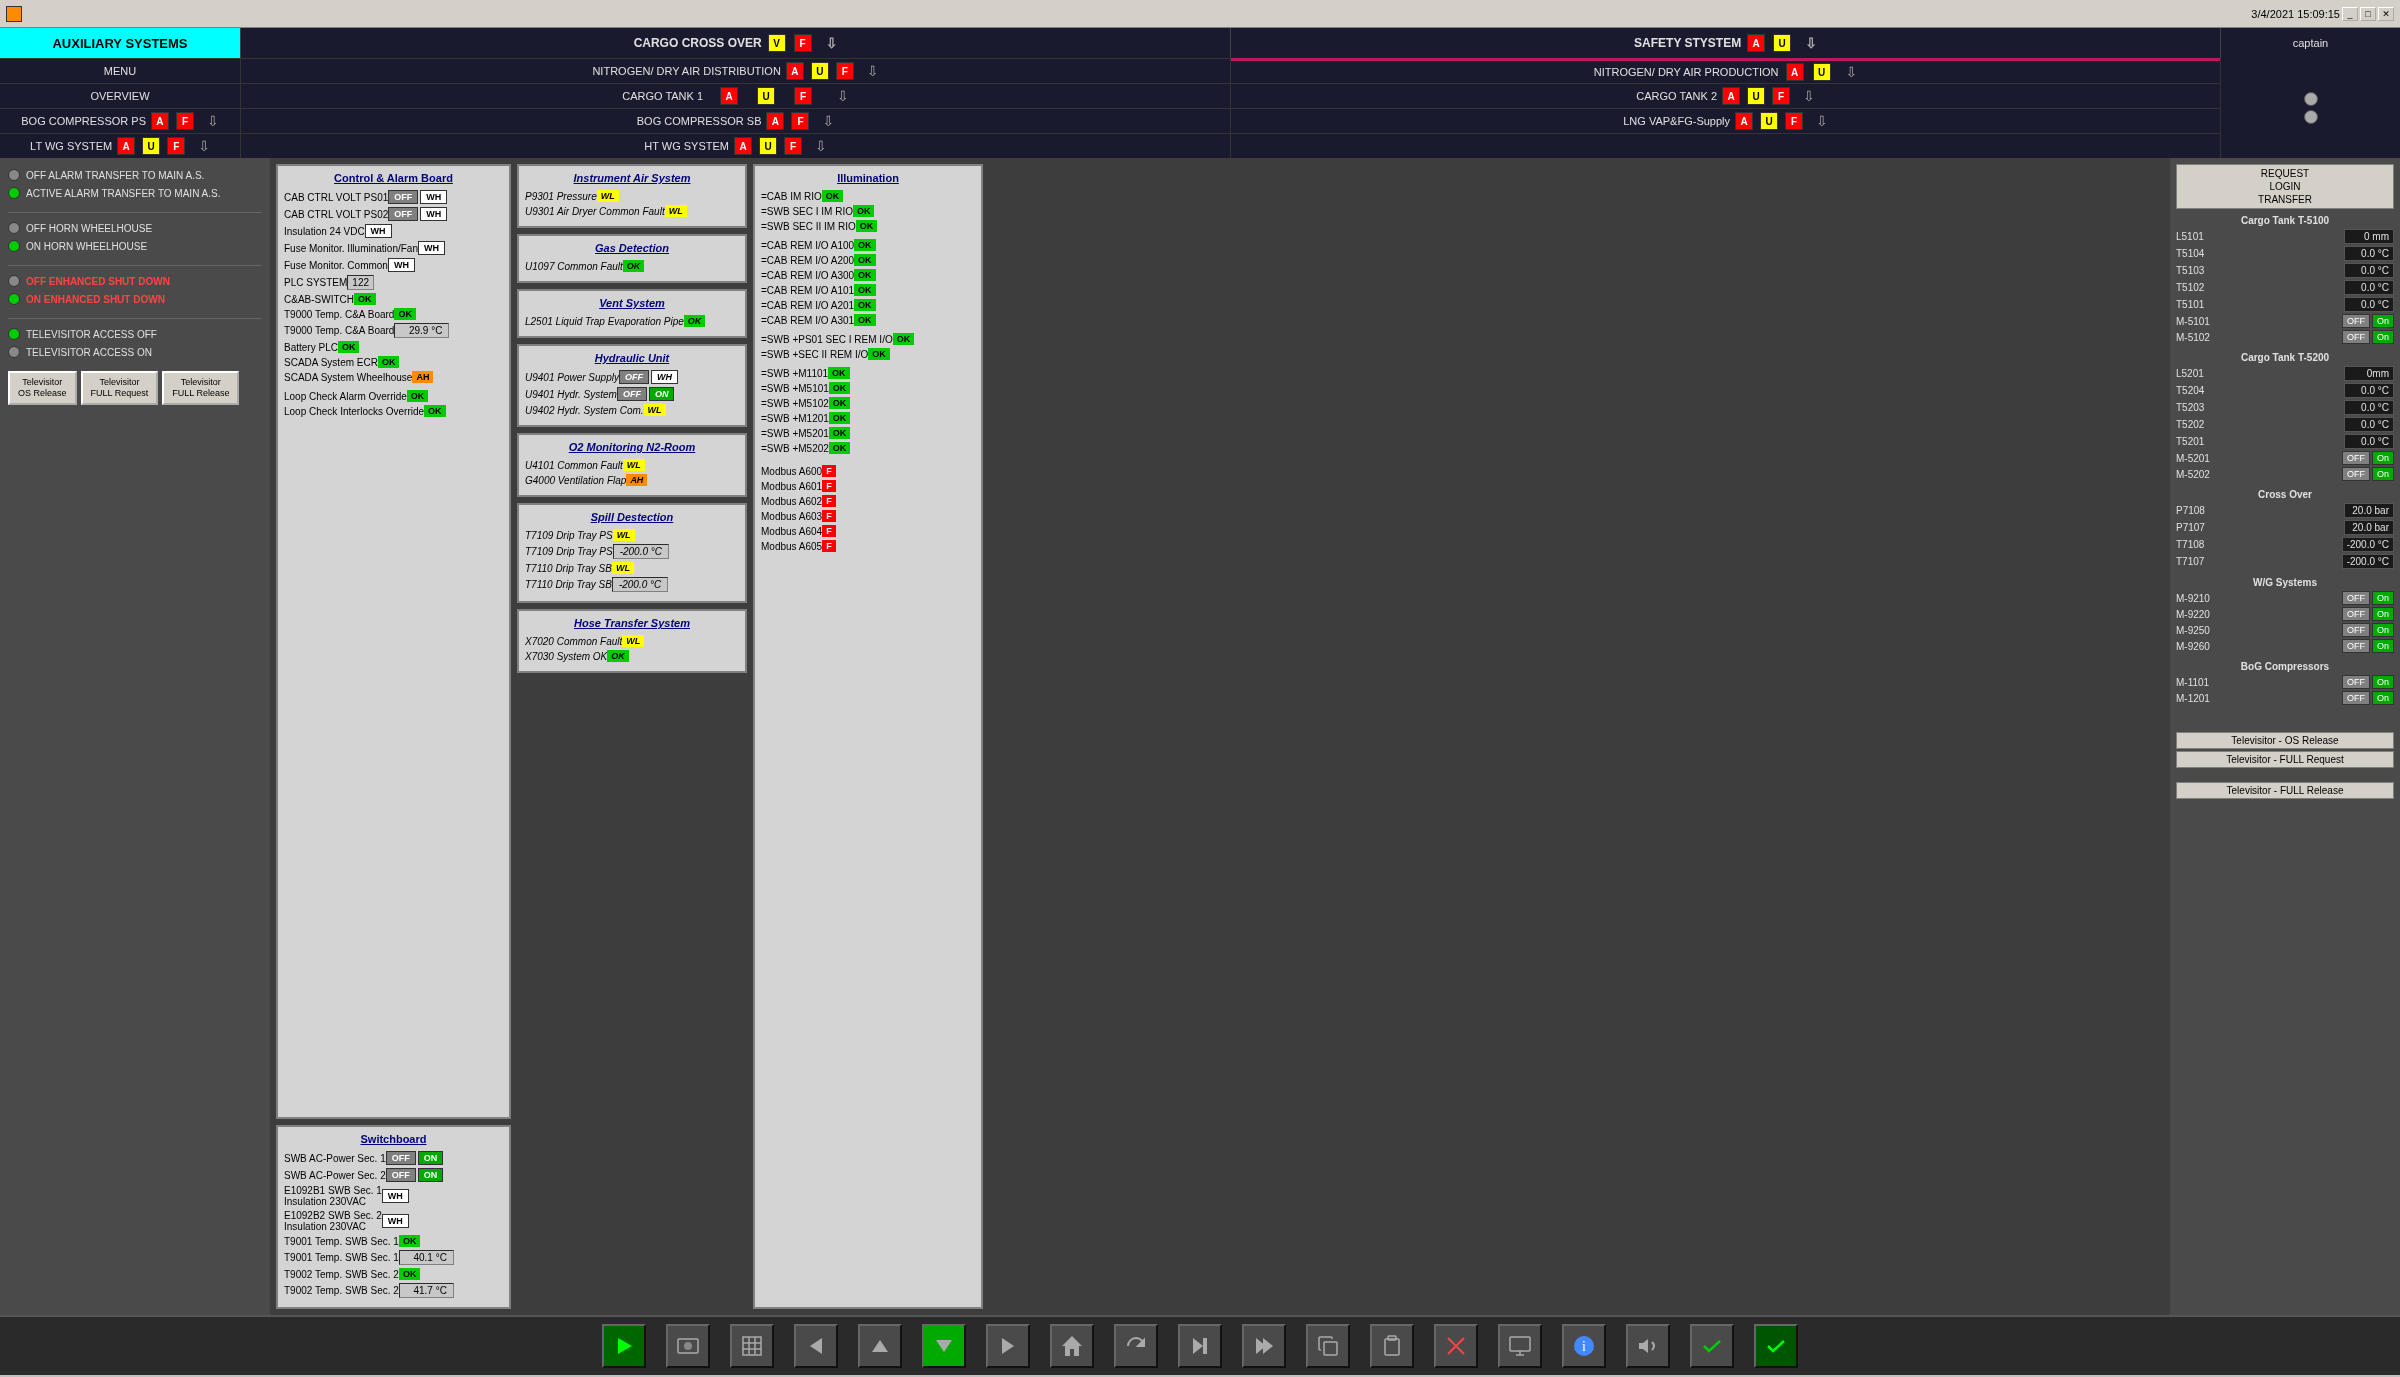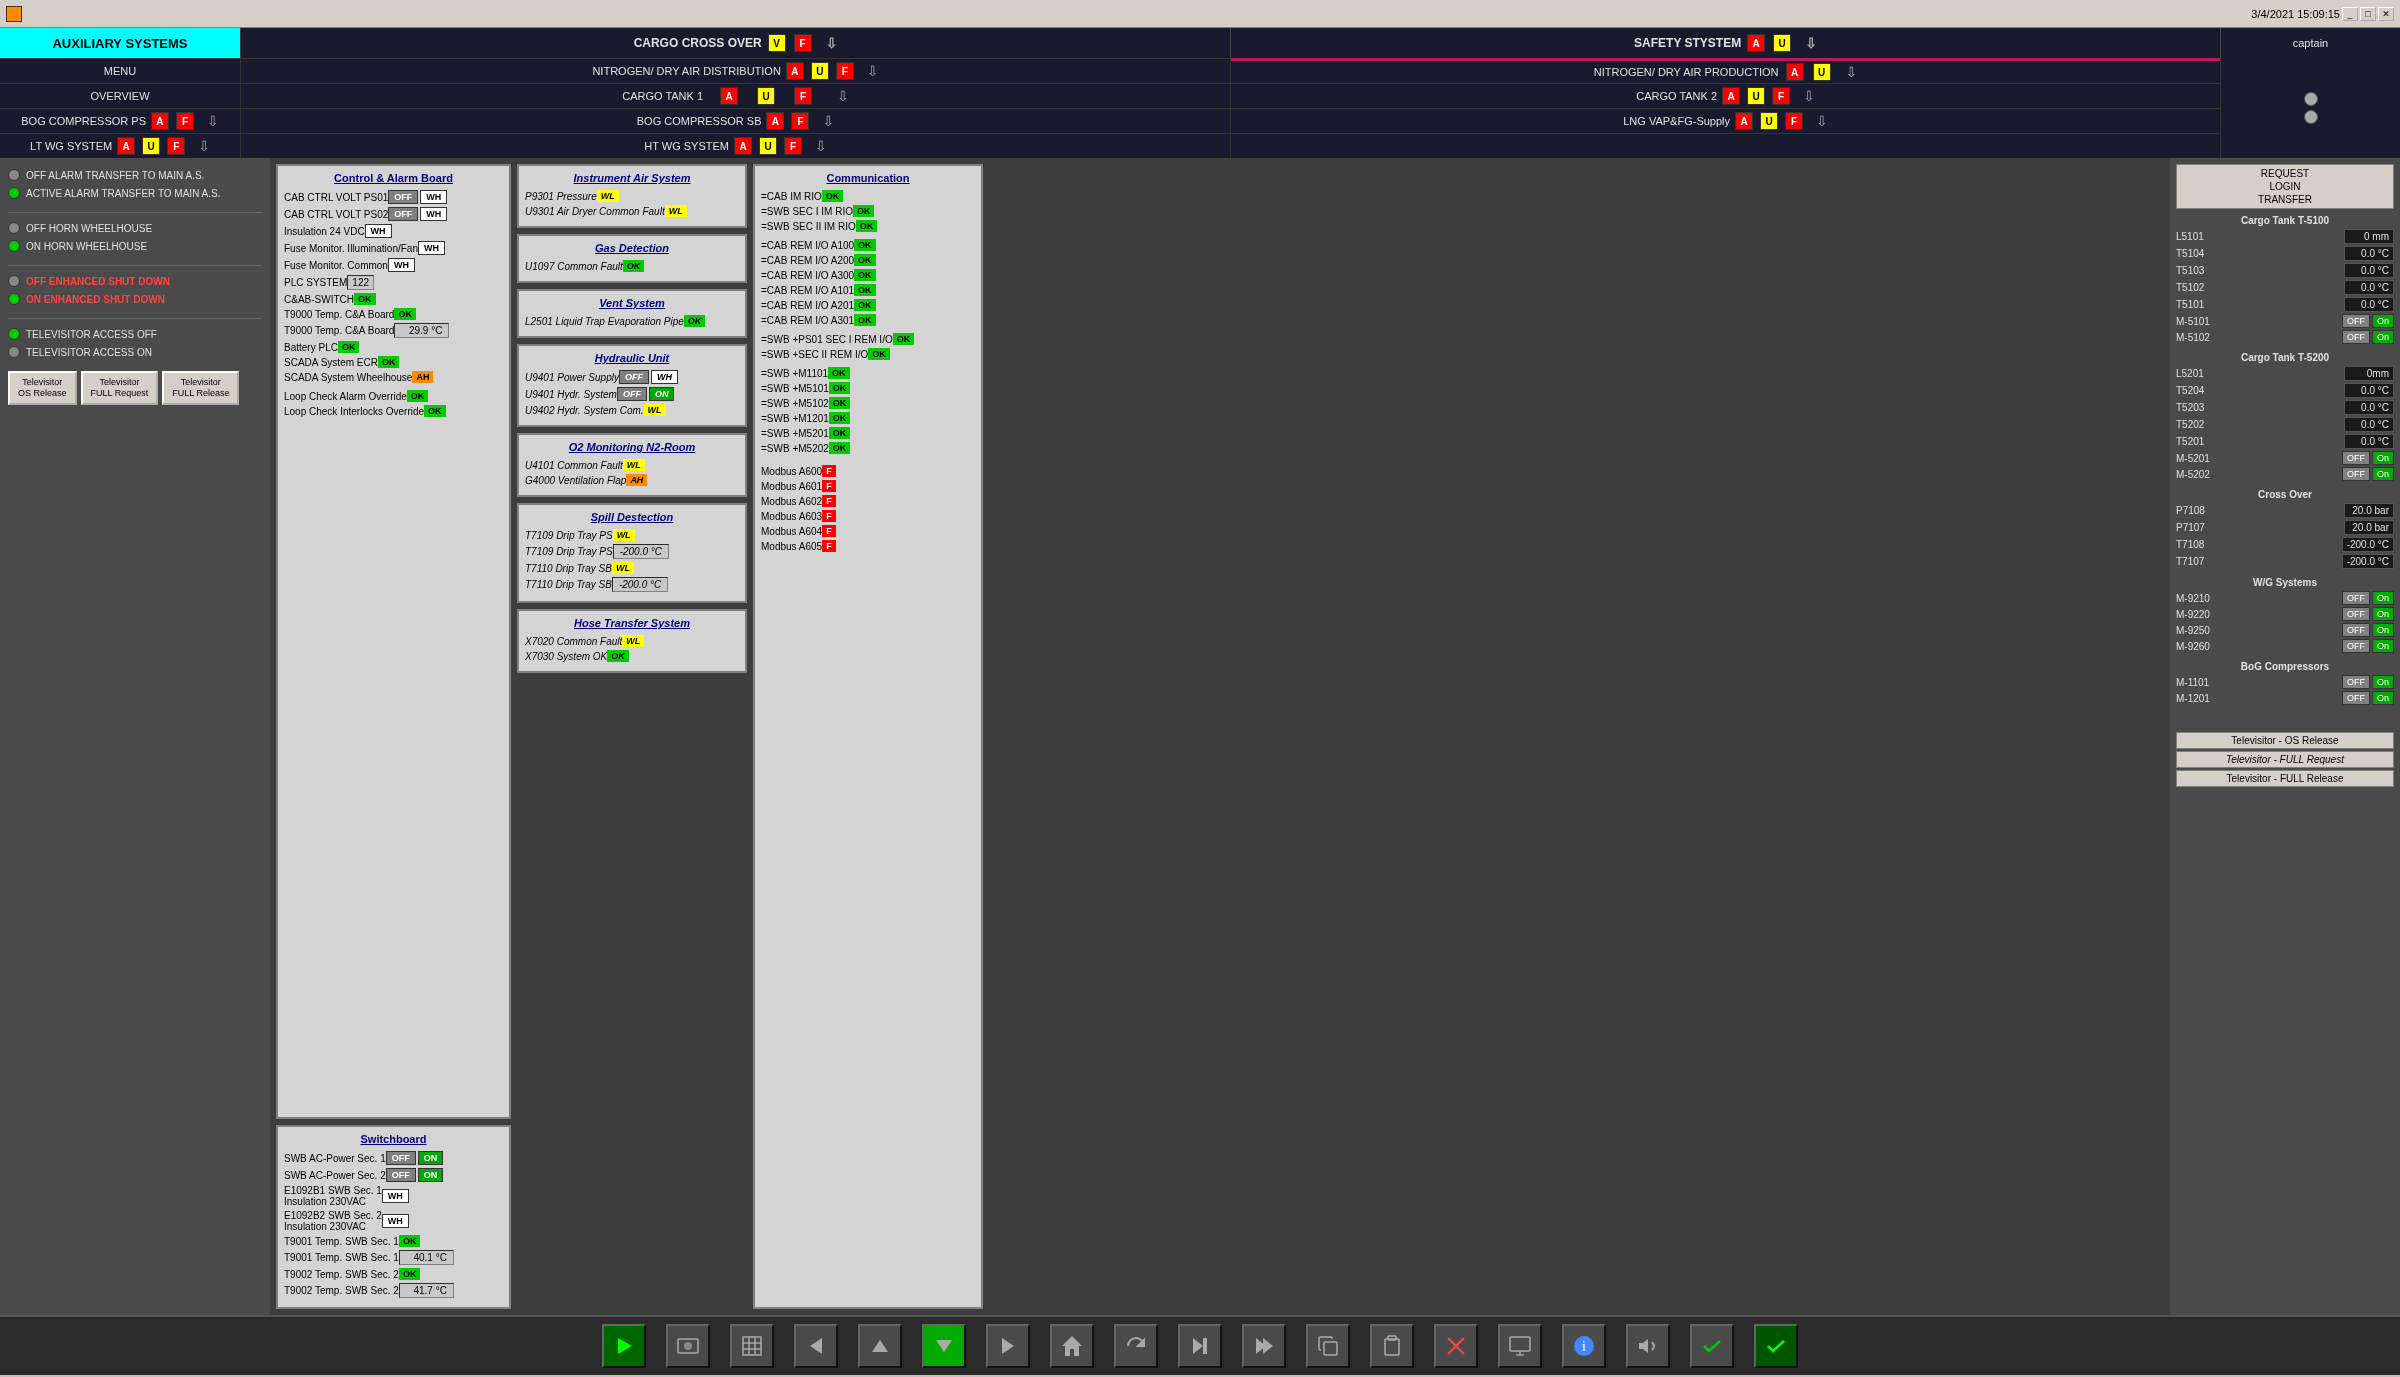--- a/index.html
+++ b/index.html
@@ -509,21 +509,21 @@
           <span class="panel-label">X7030 System OK</span>
           <div class="panel-value">
             <span class="btn-ok">OK</span>
           </div>
         </div>
       </div>
     </div>
 
     <div style="display:flex; flex-direction:column; gap:6px; width:230px; flex-shrink:0;">
       <div class="panel" style="flex:1;">
-        <div class="panel-title">Communication</div>
+        <div class="panel-title">Illumination</div>
 
         <div class="panel-row">
           <span class="panel-label">=CAB IM RIO</span>
           <span class="btn-ok">OK</span>
         </div>
         <div class="panel-row">
           <span class="panel-label">=SWB SEC I IM RIO</span>
           <span class="btn-ok">OK</span>
         </div>
         <div class="panel-row">
@@ -765,21 +765,21 @@
           <span>M-1201</span>
         <div class="right-btn-group">
           <button class="r-btn-off">OFF</button>
           <button class="r-btn-on">On</button>
         </div>
       </div>
     </div>
 
     <div>
       <button class="right-link-btn highlight-box" style="width:100%; margin-bottom:2px;margin-top:19px;">Televisitor - OS Release</button>
-      <button class="right-link-btn" style="width:100%; margin-bottom:2px;font-style:italic;">Televisitor - FULL Request</button>
+      <button class="right-link-btn" style="width:100%; margin-bottom:14px;">Televisitor - FULL Request</button>
       <button class="right-link-btn" style="width:100%;">Televisitor - FULL Release</button>
     </div>
   </div>
 </div>
 
 <div class="bottom-bar">
 
   <div class="tool-btn tool-btn-green">
     <svg viewBox="0 0 24 24" fill="#00ff00">
         <polygon points="6,4 20,12 6,20"></polygon>

